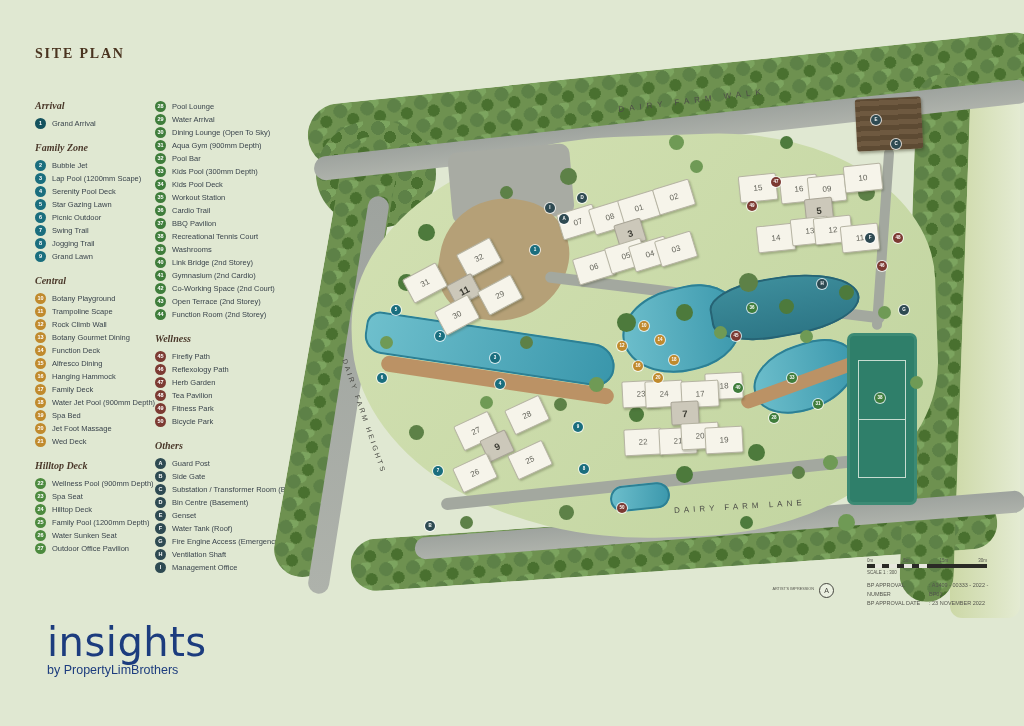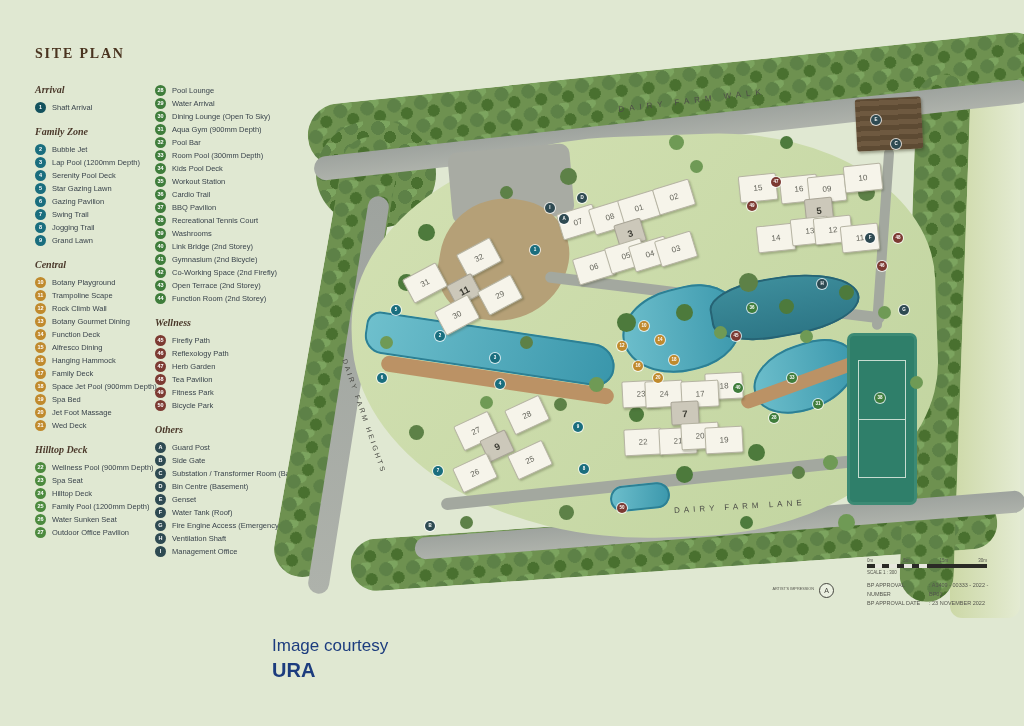--- a/index.html
+++ b/index.html
@@ -2,21 +2,21 @@
 <html><head>
 <meta charset="utf-8">
 <style>
   html,body{margin:0;padding:0;}
   body{width:1024px;height:726px;font-family:"Liberation Sans",sans-serif;}
   #page{position:relative;width:1024px;height:726px;background:#e0e8d2;overflow:hidden;}
 
   
   #site-title{position:absolute;left:35px;top:46px;font-family:"Liberation Serif",serif;
     font-weight:bold;font-size:14px;letter-spacing:1.8px;color:#4a3420;}
-  .legend-col{position:absolute;top:84px;}
+  .legend-col{position:absolute;top:100px;}
   #legend-col1{left:35px;width:128px;}
   #legend-col2{left:155px;width:172px;}
   .sec{margin-bottom:12px;}
   .sec-h{font-family:"Liberation Serif",serif;font-style:italic;font-weight:bold;
     font-size:10px;color:#4a382a;margin:0 0 6px 0;}
   .row{display:flex;align-items:center;gap:6px;height:13px;}
   .dot{width:11px;height:11px;border-radius:50%;color:#fff;font-size:5.5px;font-weight:bold;
     display:flex;align-items:center;justify-content:center;flex:0 0 11px;line-height:1;}
   .lbl{font-size:7.5px;color:#3a444c;white-space:nowrap;}
 
@@ -111,44 +111,44 @@
 
 <div id="page">
 
   <div id="site-title">SITE PLAN</div>
 
   <div id="legend-col1" class="legend-col">
       <div class="sec">
         <div class="sec-h">Arrival</div>
         <div class="row">
           <div class="dot" style="background: rgb(20, 82, 94);">1</div>
-          <div class="lbl">Shaft Arrival</div>
+          <div class="lbl">Grand Arrival</div>
         </div>
       </div>
       <div class="sec">
         <div class="sec-h">Family Zone</div>
         <div class="row">
           <div class="dot" style="background: rgb(26, 110, 126);">2</div>
           <div class="lbl">Bubble Jet</div>
         </div>
         <div class="row">
           <div class="dot" style="background: rgb(26, 110, 126);">3</div>
-          <div class="lbl">Lap Pool (1200mm Depth)</div>
+          <div class="lbl">Lap Pool (1200mm Scape)</div>
         </div>
         <div class="row">
           <div class="dot" style="background: rgb(26, 110, 126);">4</div>
           <div class="lbl">Serenity Pool Deck</div>
         </div>
         <div class="row">
           <div class="dot" style="background: rgb(26, 110, 126);">5</div>
           <div class="lbl">Star Gazing Lawn</div>
         </div>
         <div class="row">
           <div class="dot" style="background: rgb(26, 110, 126);">6</div>
-          <div class="lbl">Gazing Pavilion</div>
+          <div class="lbl">Picnic Outdoor</div>
         </div>
         <div class="row">
           <div class="dot" style="background: rgb(26, 110, 126);">7</div>
           <div class="lbl">Swing Trail</div>
         </div>
         <div class="row">
           <div class="dot" style="background: rgb(26, 110, 126);">8</div>
           <div class="lbl">Jogging Trail</div>
         </div>
         <div class="row">
@@ -185,21 +185,21 @@
         <div class="row">
           <div class="dot" style="background: rgb(192, 138, 45);">16</div>
           <div class="lbl">Hanging Hammock</div>
         </div>
         <div class="row">
           <div class="dot" style="background: rgb(192, 138, 45);">17</div>
           <div class="lbl">Family Deck</div>
         </div>
         <div class="row">
           <div class="dot" style="background: rgb(192, 138, 45);">18</div>
-          <div class="lbl">Space Jet Pool (900mm Depth)</div>
+          <div class="lbl">Water Jet Pool (900mm Depth)</div>
         </div>
         <div class="row">
           <div class="dot" style="background: rgb(192, 138, 45);">19</div>
           <div class="lbl">Spa Bed</div>
         </div>
         <div class="row">
           <div class="dot" style="background: rgb(192, 138, 45);">20</div>
           <div class="lbl">Jet Foot Massage</div>
         </div>
         <div class="row">
@@ -252,21 +252,21 @@
         <div class="row">
           <div class="dot" style="background: rgb(63, 125, 59);">31</div>
           <div class="lbl">Aqua Gym (900mm Depth)</div>
         </div>
         <div class="row">
           <div class="dot" style="background: rgb(63, 125, 59);">32</div>
           <div class="lbl">Pool Bar</div>
         </div>
         <div class="row">
           <div class="dot" style="background: rgb(63, 125, 59);">33</div>
-          <div class="lbl">Room Pool (300mm Depth)</div>
+          <div class="lbl">Kids Pool (300mm Depth)</div>
         </div>
         <div class="row">
           <div class="dot" style="background: rgb(63, 125, 59);">34</div>
           <div class="lbl">Kids Pool Deck</div>
         </div>
         <div class="row">
           <div class="dot" style="background: rgb(63, 125, 59);">35</div>
           <div class="lbl">Workout Station</div>
         </div>
         <div class="row">
@@ -284,25 +284,25 @@
         <div class="row">
           <div class="dot" style="background: rgb(63, 125, 59);">39</div>
           <div class="lbl">Washrooms</div>
         </div>
         <div class="row">
           <div class="dot" style="background: rgb(63, 125, 59);">40</div>
           <div class="lbl">Link Bridge (2nd Storey)</div>
         </div>
         <div class="row">
           <div class="dot" style="background: rgb(63, 125, 59);">41</div>
-          <div class="lbl">Gymnasium (2nd Bicycle)</div>
+          <div class="lbl">Gymnasium (2nd Cardio)</div>
         </div>
         <div class="row">
           <div class="dot" style="background: rgb(63, 125, 59);">42</div>
-          <div class="lbl">Co-Working Space (2nd Firefly)</div>
+          <div class="lbl">Co-Working Space (2nd Court)</div>
         </div>
         <div class="row">
           <div class="dot" style="background: rgb(63, 125, 59);">43</div>
           <div class="lbl">Open Terrace (2nd Storey)</div>
         </div>
         <div class="row">
           <div class="dot" style="background: rgb(63, 125, 59);">44</div>
           <div class="lbl">Function Room (2nd Storey)</div>
         </div>
       </div>
@@ -503,18 +503,18 @@
       <div class="scaletext">SCALE 1 : 300</div>
       <div class="approval">
         <span>BP APPROVAL NUMBER</span>
         <span>: A1409 - 00333 - 2022 - BP01</span>
         <span>BP APPROVAL DATE</span>
         <span>: 23 NOVEMBER 2022</span>
       </div>
     </div>
   </div>
 
-  <div id="courtesy">
-    <div class="c1">Image courtesy</div>
-    <div class="c2">URA</div>
+  <div id="logo">
+    <div class="logo-main">insights</div>
+    <div class="logo-sub">by PropertyLimBrothers</div>
   </div>
 
 </div>
 
 </body></html>

